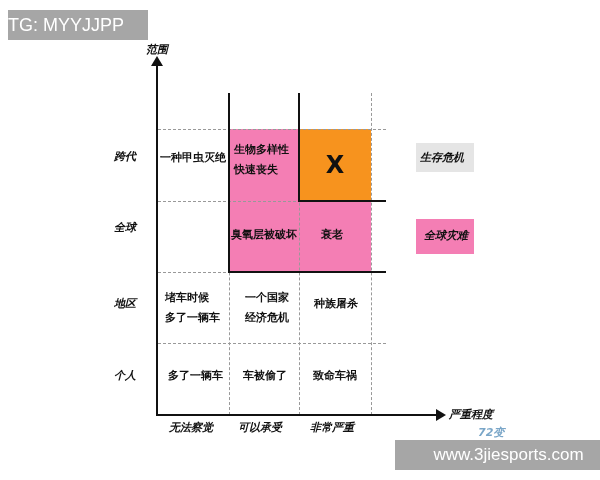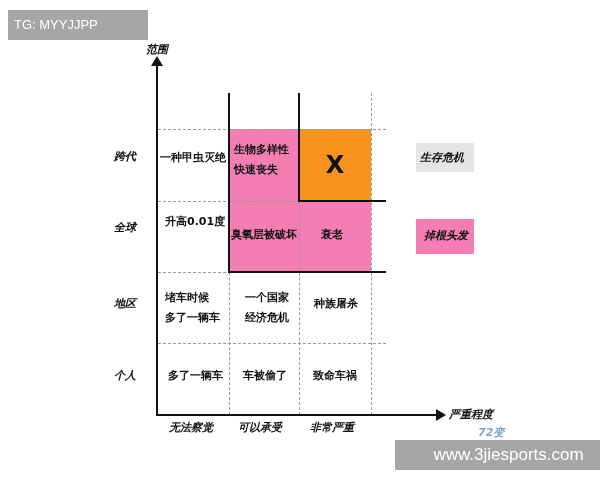--- a/index.html
+++ b/index.html
@@ -1,20 +1,20 @@
 <!DOCTYPE html>
 <html><head>
 <meta charset="utf-8">
 <style>
   html, body { margin:0; padding:0; }
   body { width:600px; height:480px; background:#ffffff; position:relative; overflow:hidden;
          font-family:"DejaVu Sans", sans-serif; }
   .abs { position:absolute; }
   .tag { position:absolute; left:8px; top:10px; width:140px; height:30px; background:#a6a6a6;
-         color:#ffffff; font-family:"Liberation Sans", sans-serif; font-size:13px; line-height:30px; padding-left:6px; box-sizing:border-box; }
+         color:#ffffff; font-family:"Liberation Sans", sans-serif; font-size:18px; line-height:30px; box-sizing:border-box; }
   .site { position:absolute; left:395px; top:440px; width:227px; height:30px; background:#a6a6a6;
           color:#ffffff; font-family:"Liberation Sans", sans-serif; font-size:17px; line-height:30px; text-align:center; }
   .lbl { position:absolute; font-size:11px; font-weight:bold; color:#111; white-space:nowrap;font-style:italic; }
   .cell { position:absolute; font-size:11px; font-weight:bold; color:#111; line-height:20px; }
   .vline { position:absolute; width:0; }
   .hline { position:absolute; height:0; }
   .dash-h { border-top:1px dashed #999; }
   .dash-v { border-left:1px dashed #999; }
   .solid-v { border-left:2px solid #111; }
   .solid-h { border-top:2px solid #111; }
@@ -63,21 +63,20 @@
   <div class="lbl" style="left:310px;top:420px;">非常严重</div>
 
   <div class="cell" style="left:160px;top:148px;">一种甲虫灭绝</div>
   <div class="cell" style="left:234px;top:140px;">
     <div>生物多样性</div>
     <div>快速丧失</div>
   </div>
   <div class="abs" style="left:299px;top:129px;width:72px;height:72px;line-height:72px;text-align:center;font-size:24px;font-weight:bold;color:#111;">X</div>
 
   <div class="cell" style="left:165px;top:212px;">
-    <div>升高0.01度</div>
   </div>
   <div class="cell" style="left:231px;top:225px;">臭氧层被破坏</div>
   <div class="cell" style="left:321px;top:225px;">衰老</div>
 
   <div class="cell" style="left:165px;top:288px;">
     <div>堵车时候</div>
     <div>多了一辆车</div>
   </div>
   <div class="cell" style="left:245px;top:288px;">
     <div>一个国家</div>
@@ -86,19 +85,19 @@
   <div class="cell" style="left:314px;top:294px;">种族屠杀</div>
 
   <div class="cell" style="left:168px;top:366px;">多了一辆车</div>
   <div class="cell" style="left:243px;top:366px;">车被偷了</div>
   <div class="cell" style="left:313px;top:366px;">致命车祸</div>
 
   <div class="abs" style="left:416px;top:143px;width:58px;height:29px;background:#e5e5e5;">
     <span class="lbl" style="position:absolute;left:4px;top:7px;">生存危机</span>
   </div>
   <div class="abs" style="left:416px;top:219px;width:58px;height:35px;background:#f47eb4;">
-    <span class="lbl" style="position:absolute;left:8px;top:9px;">掉根头发</span>
+    <span class="lbl" style="position:absolute;left:8px;top:9px;">全球灾难</span>
   </div>
 
   <div class="lbl" style="left:478px;top:425px;color:#7aa6c8;font-size:11px;">72变</div>
 </div>
 
 <div class="site">www.3jiesports.com</div>
 
 </body></html>

